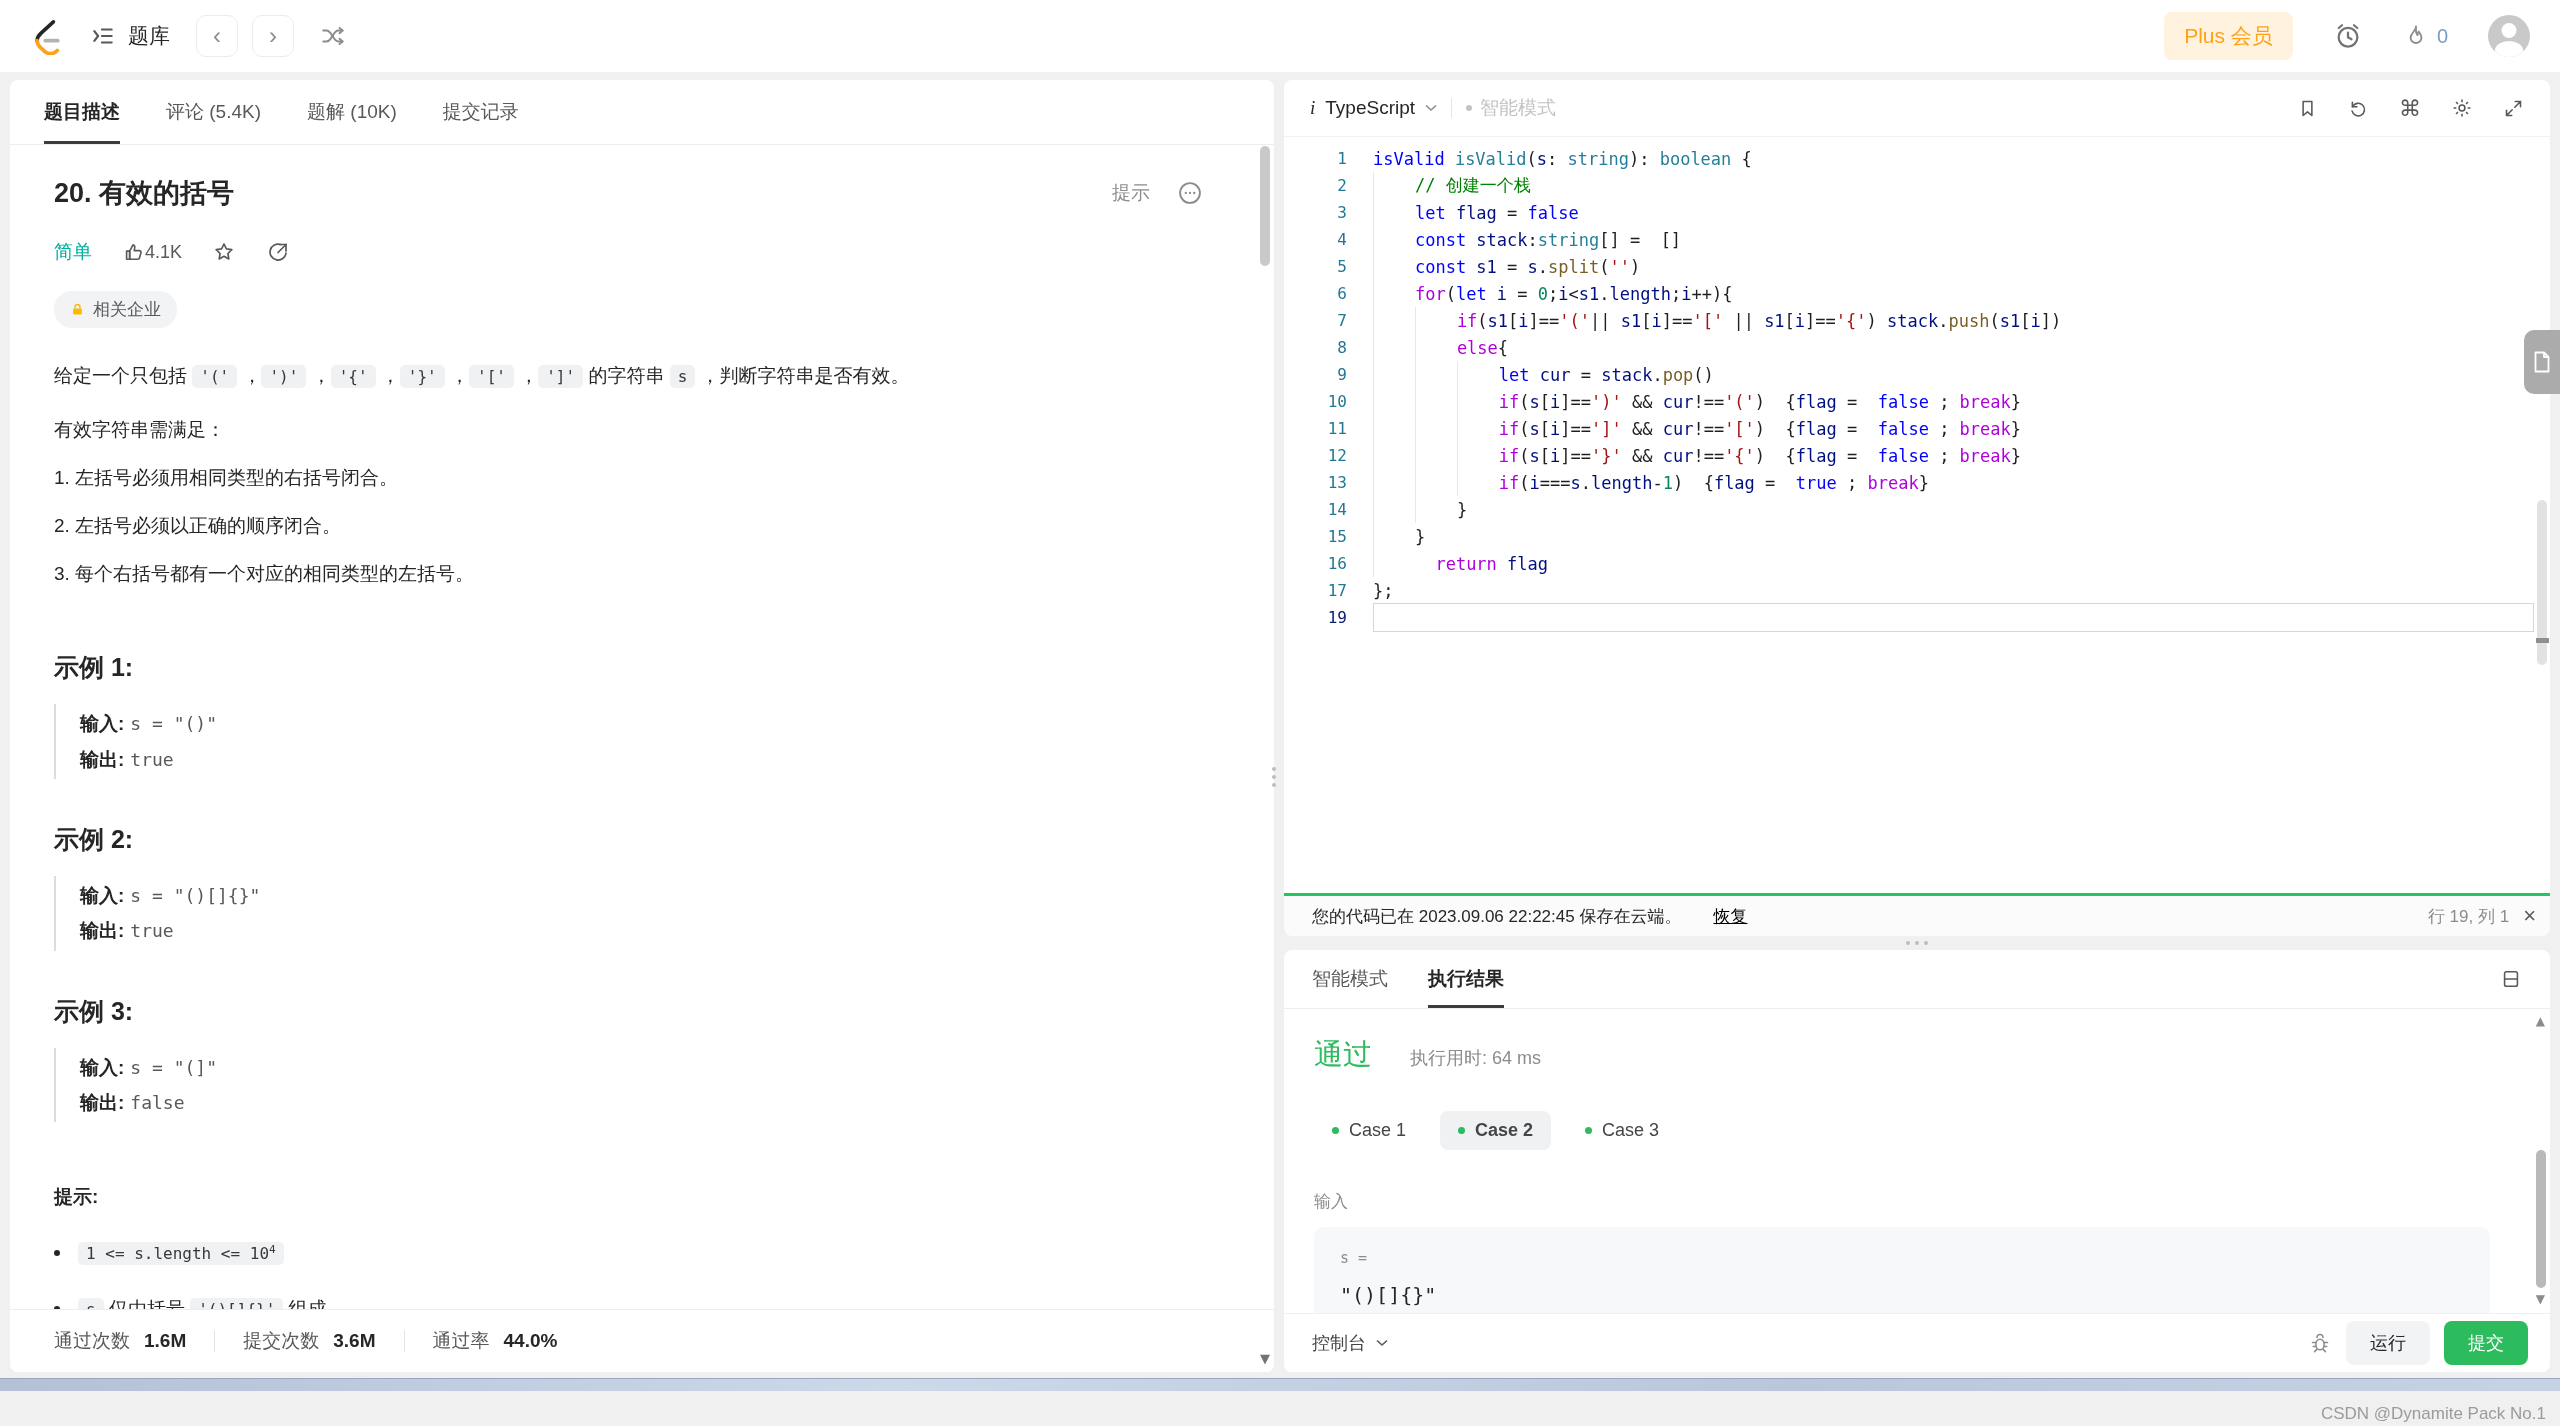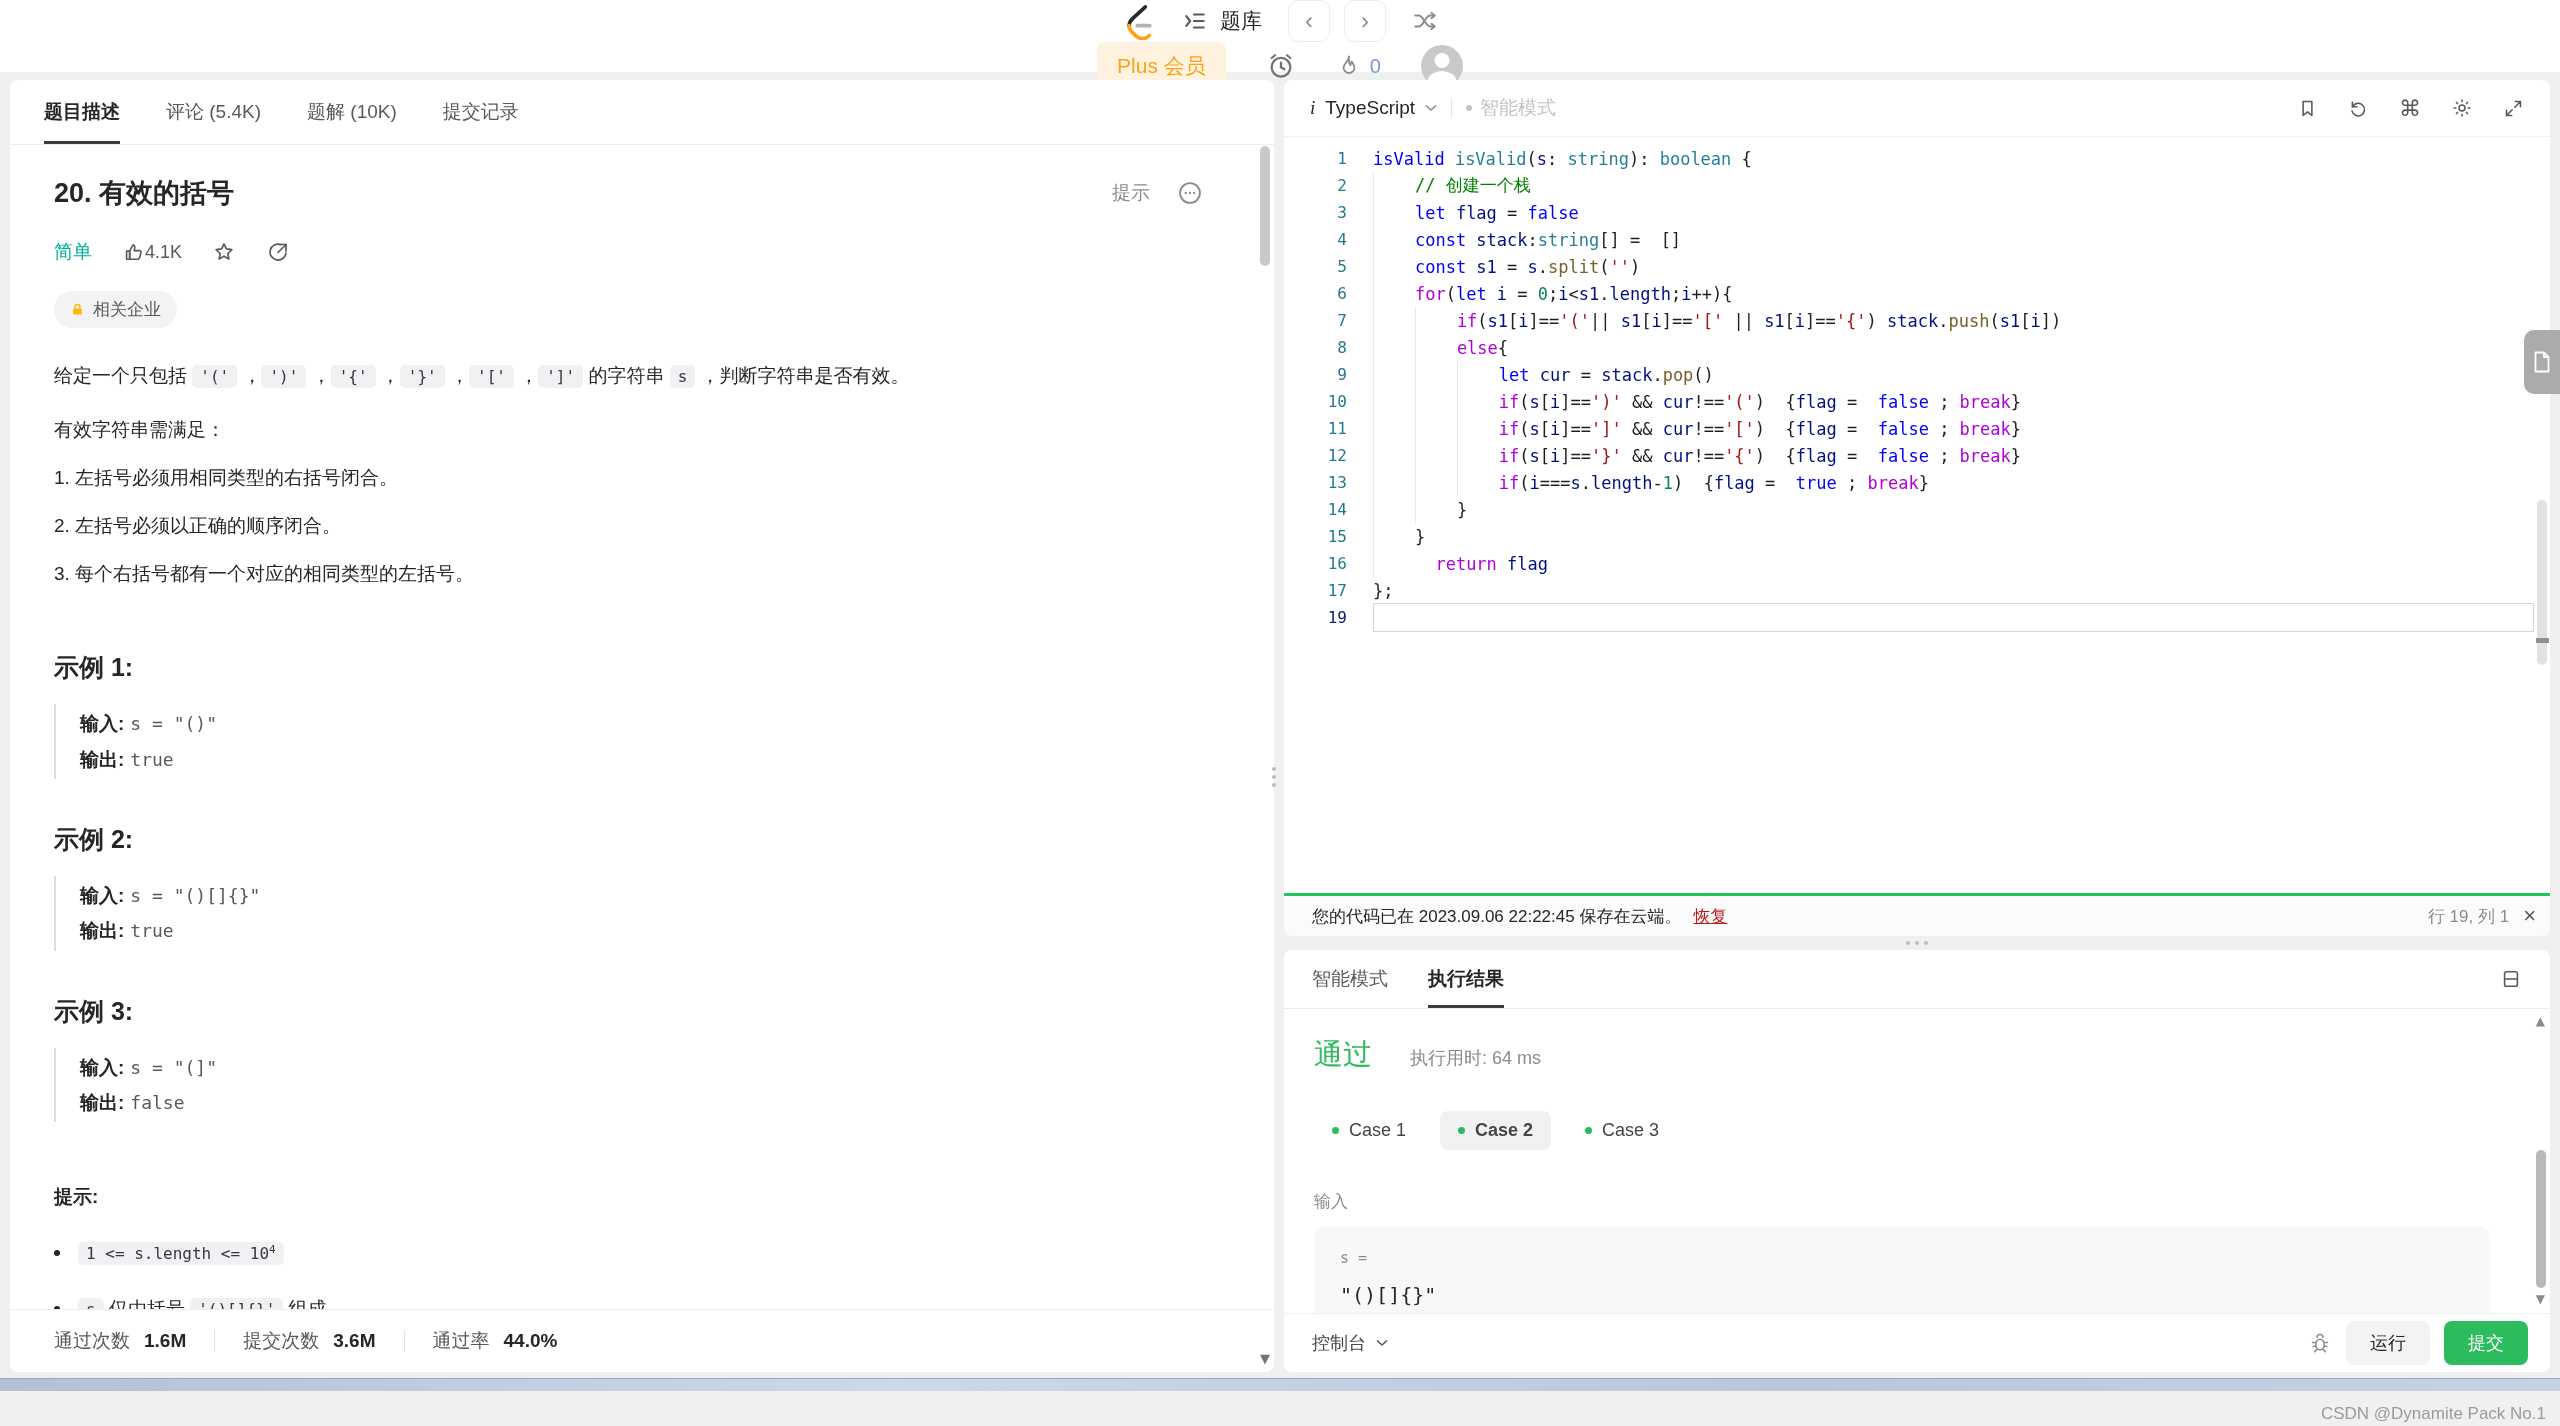--- a/index.html
+++ b/index.html
@@ -1,20 +1,20 @@
 <!DOCTYPE html>
 <html><head>
 <meta charset="utf-8">
 <style>
   html,body{margin:0;padding:0;width:2560px;height:1426px;overflow:hidden;
     font-family:"Liberation Sans","DejaVu Sans",sans-serif;color:#262626;background:#f0f0f1;}
 
   
   .navbar{height:72px;background:#fff;display:flex;align-items:center;justify-content:space-between;
-    padding:0 30px;box-sizing:border-box;flex-direction:column;}
+    padding:0 30px;box-sizing:border-box;}
   .nav-left{display:flex;align-items:center;gap:26px;}
   .logo{display:flex;align-items:center;cursor:pointer;}
   .nav-problems{display:flex;align-items:center;gap:12px;font-size:21px;color:#262626;cursor:pointer;}
   .nav-arrow{width:42px;height:42px;border:1px solid #ececec;background:#fff;border-radius:10px;
     color:#8c8c8c;font-size:24px;line-height:1;display:flex;align-items:center;justify-content:center;cursor:pointer;}
   .nav-arrow + .nav-arrow{margin-left:-12px;}
   .icon-btn{display:flex;align-items:center;justify-content:center;cursor:pointer;}
   .nav-right{display:flex;align-items:center;gap:40px;}
   .plus-btn{background:#fff3e0;color:#ffa116;border:none;border-radius:8px;padding:10px 20px;
     font-size:21px;cursor:pointer;font-family:inherit;}
@@ -88,21 +88,21 @@
   .code-row.current .code-body{border:1px solid #d6d6d6;margin-right:16px;}
   .code-row.current .ln{color:#0b216f;}
   .tok-k{color:#0000ff;}.tok-c{color:#af00db;}.tok-t{color:#267f99;}.tok-v{color:#001080;}
   .tok-f{color:#795e26;}.tok-s{color:#a31515;}.tok-n{color:#098658;}.tok-m{color:#008000;}.tok-p{color:#1f1f1f;}
   .ed-scroll-thumb{position:absolute;right:3px;top:420px;width:10px;height:165px;background:#e2e2e2;border-radius:5px;cursor:pointer;}
   .ed-ruler-mark{position:absolute;right:1px;top:558px;width:13px;height:5px;background:#8f8f8f;}
 
   
   .save-bar{height:40px;background:#fbfbfb;border-top:3px solid #22c55e;border-radius:0 0 8px 8px;
     display:flex;align-items:center;padding:0 14px 0 28px;font-size:17px;gap:12px;}
-  .restore-link{text-decoration:underline;cursor:pointer;color:#b91c1c;}
+  .restore-link{text-decoration:underline;cursor:pointer;color:#000000;margin-left:20px;}
   .cursor-pos{margin-left:auto;color:#8c8c8c;}
   .close-x{font-size:22px;color:#595959;cursor:pointer;line-height:1;margin-left:2px;}
 
   .h-gap{height:14px;display:flex;align-items:center;justify-content:center;gap:5px;}
   .h-gap i{width:4px;height:4px;border-radius:50%;background:#bdbdbd;display:block;}
 
   
   .results-card{flex:1;background:#fff;border-radius:8px;position:relative;overflow:hidden;}
   .rtabs{height:58px;display:flex;align-items:center;gap:40px;padding:0 28px;border-bottom:1px solid #ededed;}
   .rtab{font-size:19px;color:#595959;cursor:pointer;height:100%;display:flex;align-items:center;position:relative;}

